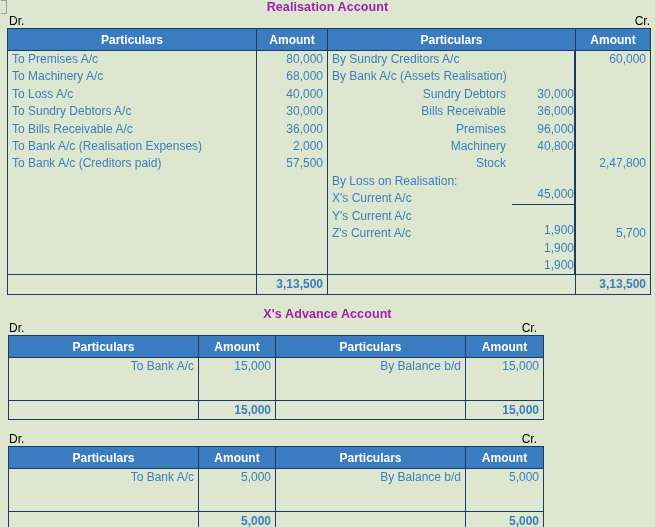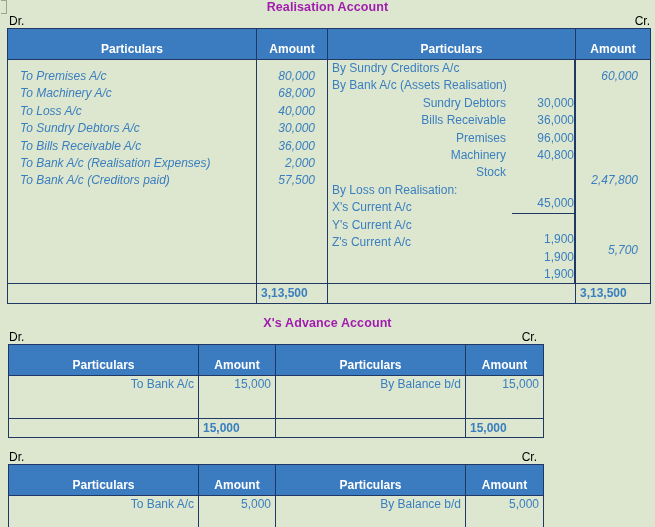--- a/index.html
+++ b/index.html
@@ -57,41 +57,40 @@
     font-size: 12px;
     color: #3a7ebf;
     background: #dde7cf;
   }
   table.ledger th {
     background: #3b7cc0;
     color: #ffffff;
     font-weight: bold;
     font-size: 12px;
     text-align: center;
-    padding: 13px 0 3px 0;
+    padding: 4px 0 3px 0;
     border: 1px solid #1f3864;
     border-top-color: #1f3864;
   }
   table.ledger td {
     border-left: 1px solid #1f3864;
     border-right: 1px solid #1f3864;
     padding: 0 4px;
     vertical-align: top;
     line-height: 17px;
     height: 17px;
   }
 
   
   #main-table { width: 643px; margin-left: 7px; }
   #main-table tr.body-row td { height: auto; }
 
   .lines {
-    margin: 8px;
+    margin: 0;
     padding: 0;
-    font-style: italic;
   }
   .line {
     height: 17.4px;
     line-height: 17.4px;
     white-space: nowrap;
     overflow: hidden;
   }
   .line.blank { color: transparent; }
   .amt { text-align: right; }
   .sub-name { text-align: right; padding-right: 6px; }
@@ -113,21 +112,21 @@
   }
 
   
   tr.total-row td {
     border-top: 1px solid #1f3864;
     border-bottom: 1px solid #1f3864;
     font-weight: bold;
     height: 19px;
     line-height: 19px;
   }
-  tr.total-row td.amt { text-align: left; }
+  tr.total-row td.amt { text-align: right; }
 
   
   table.advance { width: 535px; margin-left: 8px; }
   table.advance td { height: 17px; text-align: right; }
   table.advance tr.fill td { height: 25px; }
   table.advance tr.total-row td { height: 18px; line-height: 18px; }
   .spacer-12 { height: 12px; }
 </style>
 </head>
 <body>

